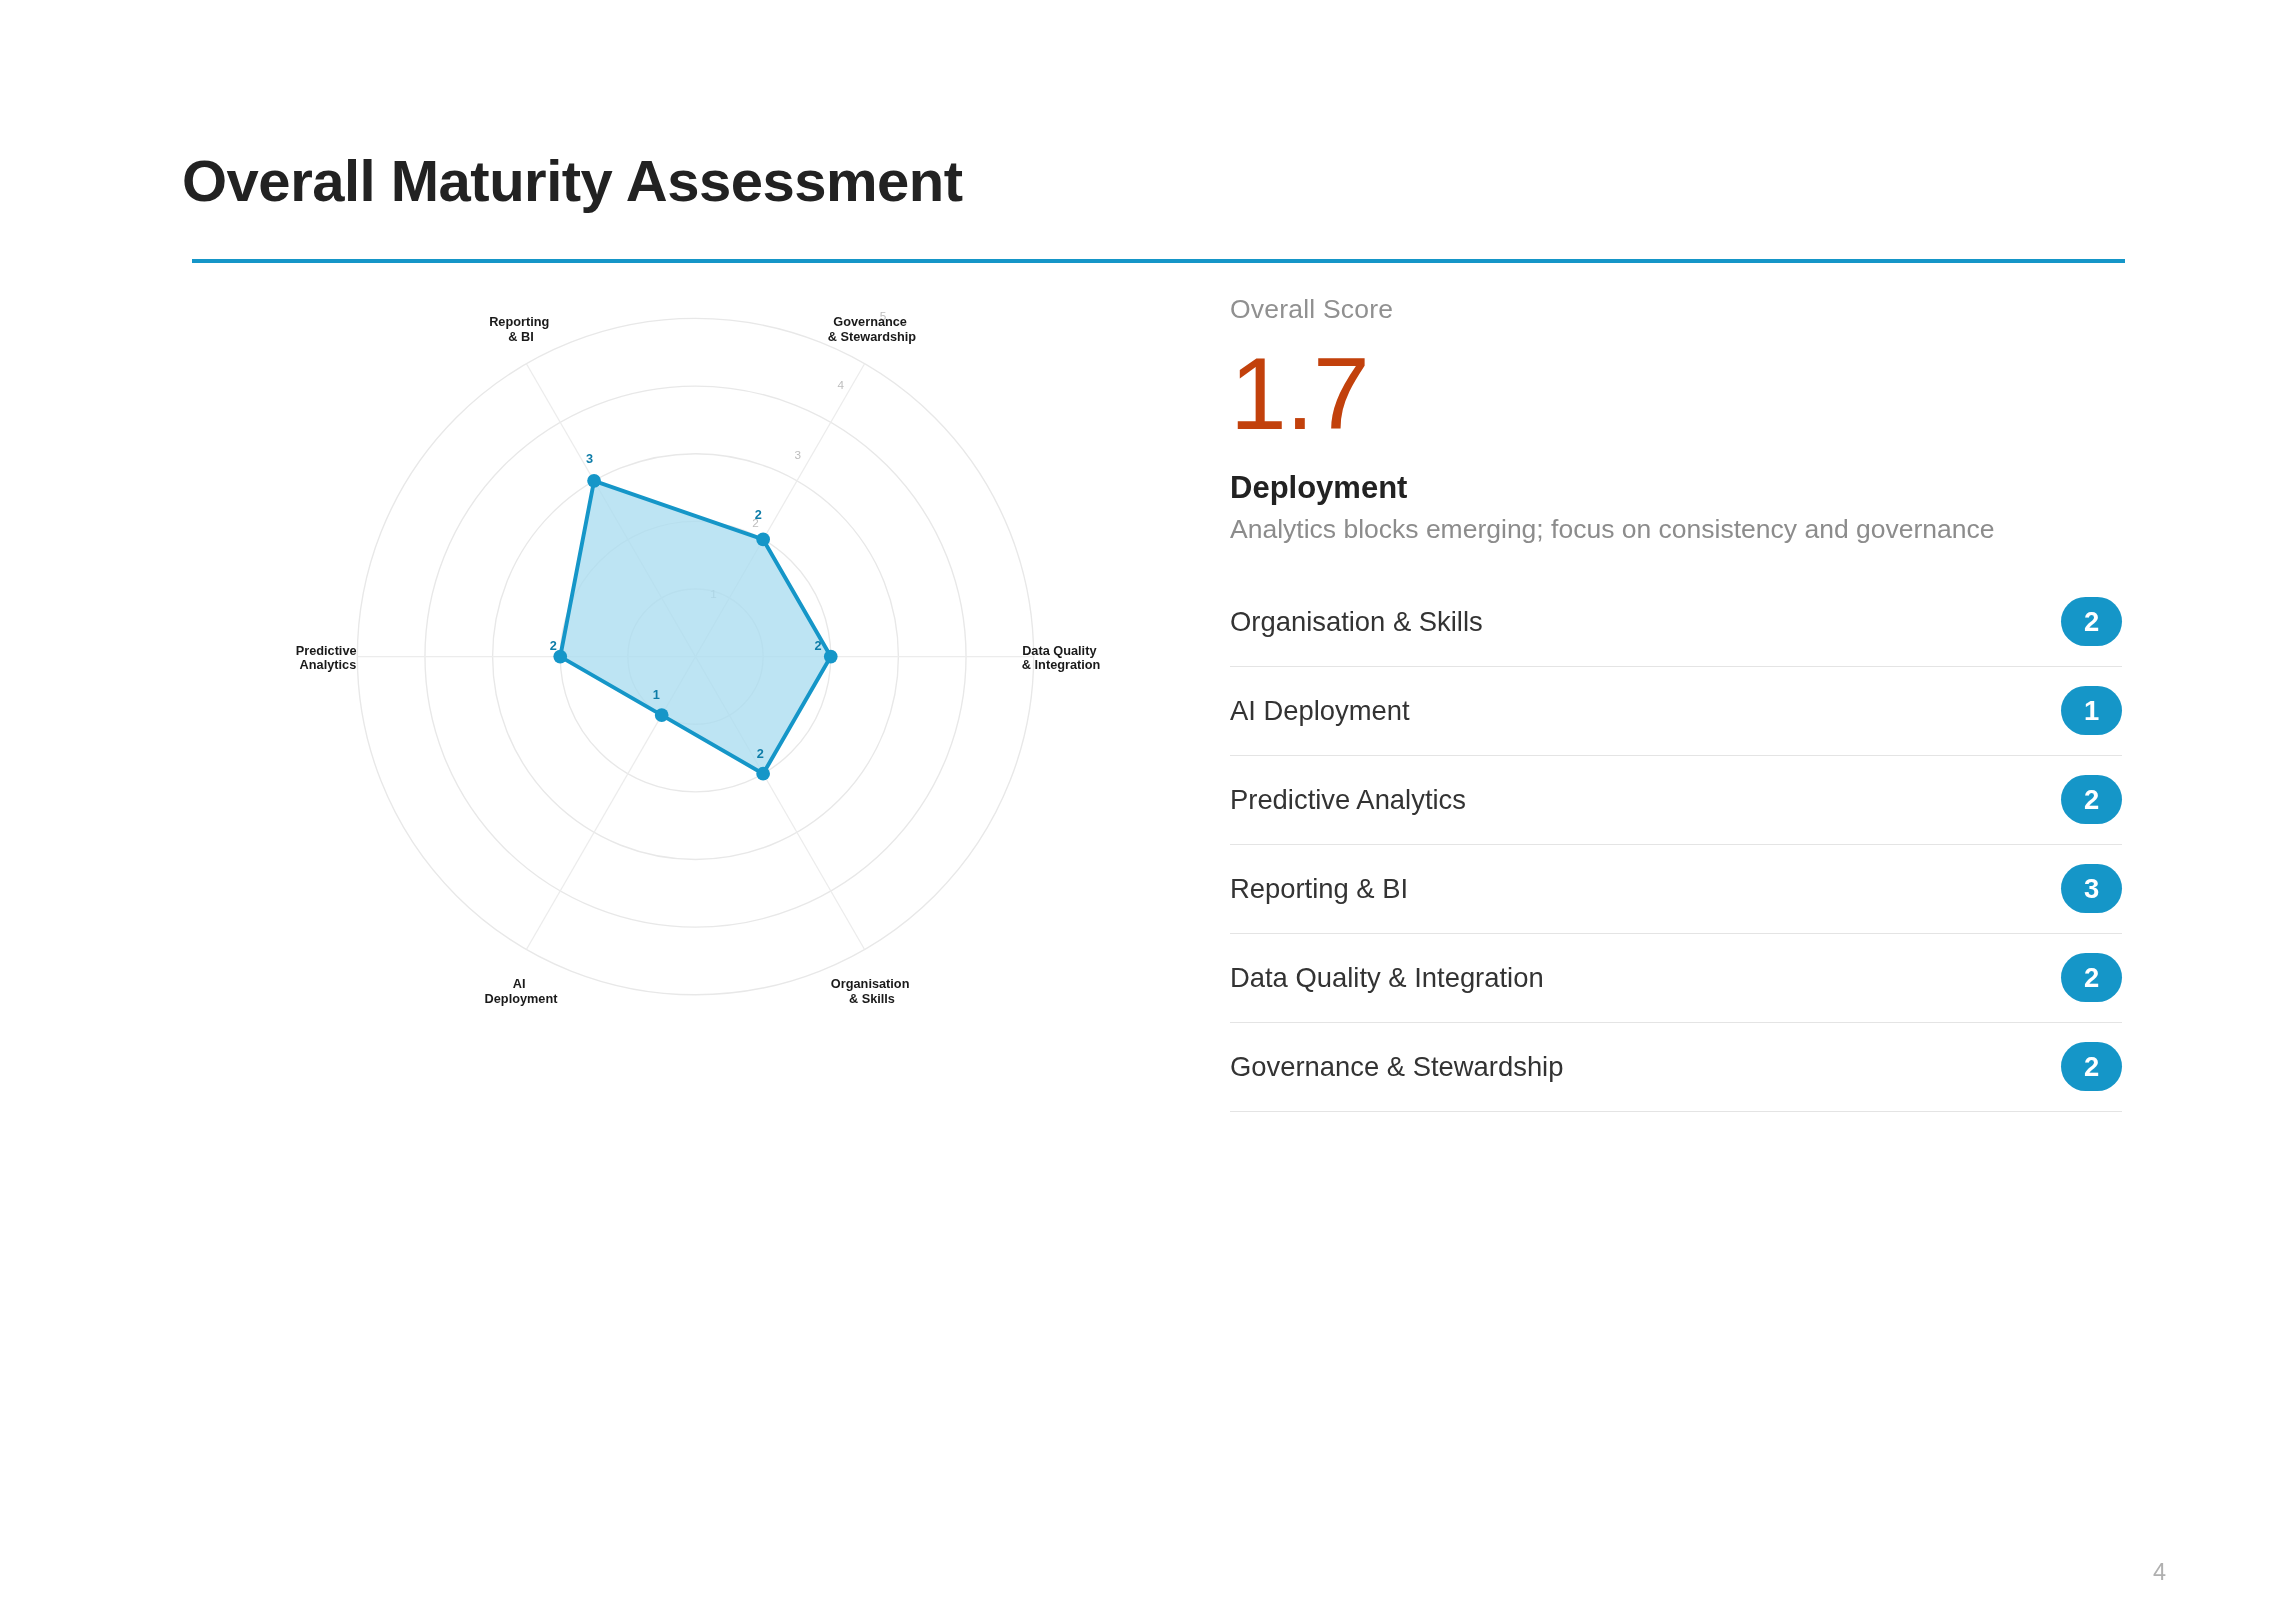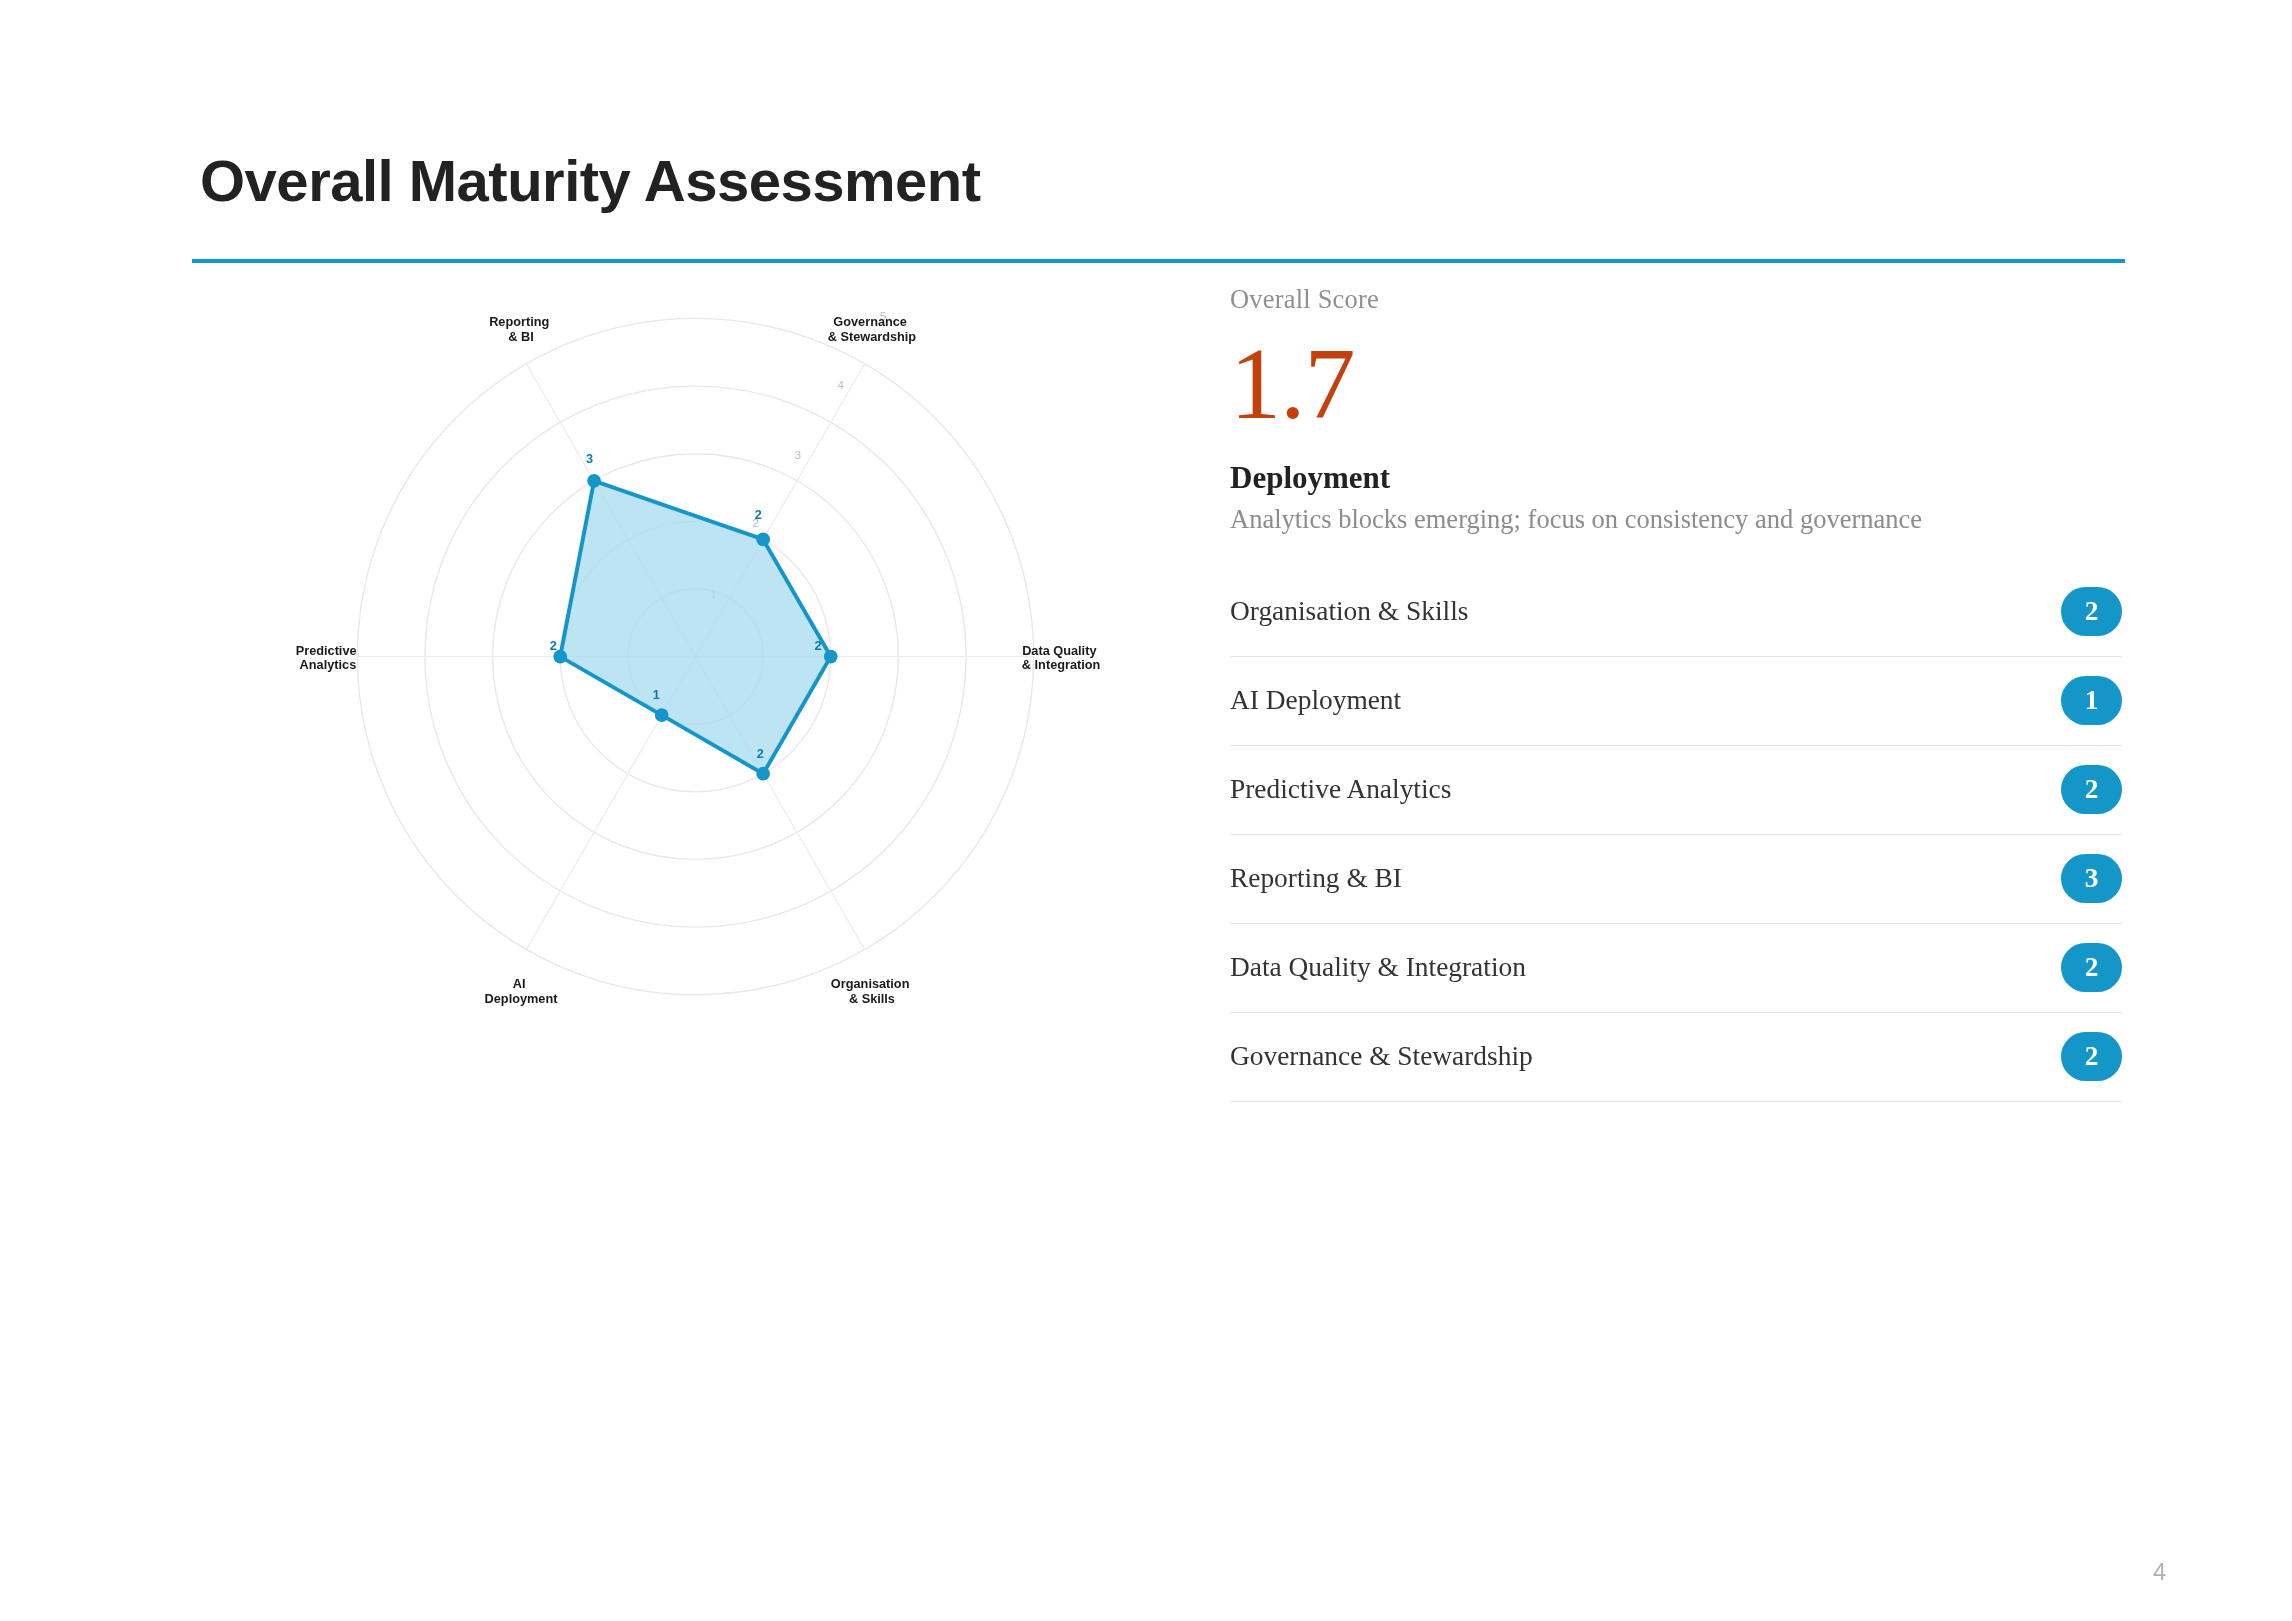--- a/index.html
+++ b/index.html
@@ -16,21 +16,21 @@
     overflow: hidden;
   }
   .slide {
     position: absolute;
     inset: 0;
     background: #ffffff;
   }
   
   .page-title {
     position: absolute;
-    left: 200px;
+    left: 182px;
     top: 147px;
     font-size: 58px;
     font-weight: bold;
     letter-spacing: -0.5px;
     color: #222222;
     white-space: nowrap;
   }
   .title-rule {
     position: absolute;
     left: 192px;
@@ -45,23 +45,22 @@
     left: 176px;
     top: 279px;
     width: 1039px;
     height: 765px;
   }
   .chart-svg { display: block; }
   
   .right-col {
     position: absolute;
     left: 1230px;
-    top: 284px;
+    top: 294px;
     width: 892px;
-    font-family: Liberation Serif, serif;
   }
   .overall-label {
     font-size: 26.5px;
     color: #909090;
     margin: 0 0 17.6px 0;
     letter-spacing: 0.2px;
   }
   .overall-score {
     font-size: 102px;
     line-height: 1.0;

